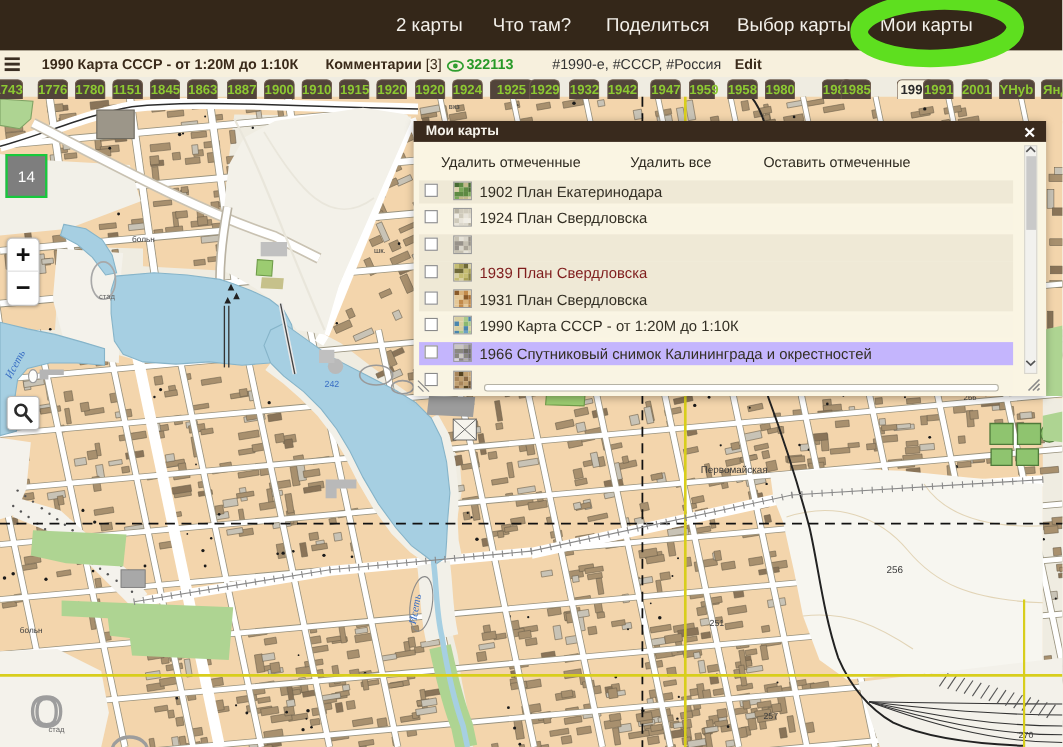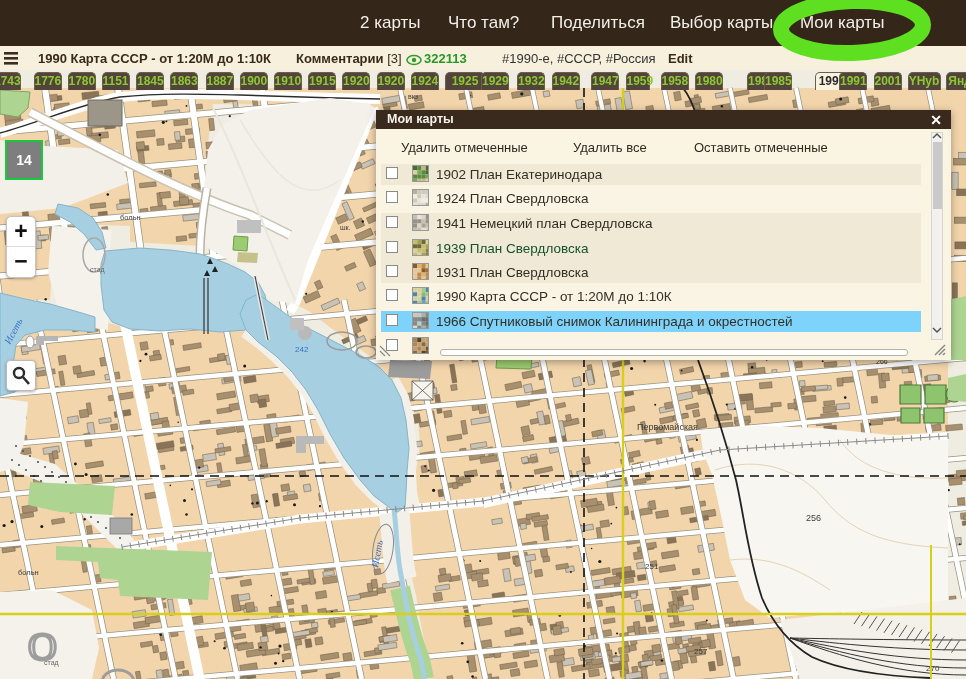--- a/index.html
+++ b/index.html
@@ -13,21 +13,21 @@
   .tab { position:absolute; top:2px; height:18px; background:#52443a; border:1px solid #6e5c4d; border-bottom:none;
          border-radius:5px 5px 0 0; color:#8cc832; font-weight:bold; font-size:12px; text-align:center; line-height:17px; }
   .tab.active { background:#f8f2df; color:#2a2a2a; }
   #dlg { position:absolute; left:376px; top:110px; width:575px; height:250px; background:#faf5e3; box-shadow:0 2px 8px rgba(0,0,0,.35); }
   #dlghdr { position:absolute; left:0; top:0; width:575px; height:19px; background:#392a1d; color:#f5f2ea; font-size:12.5px; font-weight:bold; line-height:19px; padding-left:11px; }
   #dlgx { position:absolute; right:9px; top:1px; color:#fff; font-size:14px; font-weight:bold; }
   .dlglink { position:absolute; top:30px; font-size:13px; color:#2e2a20; }
   #vsb { position:absolute; right:8px; top:22px; width:12px; height:208px; background:#f2f1ee; border:1px solid #d8d5cc; }
   #vsbthumb { position:absolute; left:0.5px; top:9px; width:9px; height:67px; background:#c9c9c9; }
   #hsb { position:absolute; left:64px; top:239px; width:468px; height:7px; border:1px solid #b5b2a5; border-radius:3px; background:#fff; }
-  #ctl14 { position:absolute; left:5px; top:140px; width:38px; height:40px; background:#7e7e7e; border:2px solid #17c93c; color:#fff; font-size:14px; font-weight:bold; text-align:center; line-height:36px; }
+  #ctl14 { position:absolute; left:5px; top:140px; width:38px; height:40px; background:#7e7e7e; border:2px solid #17c93c; color:#fff; font-size:14px; font-weight:normal; text-align:center; line-height:36px; }
   #zoomctl { position:absolute; left:6px; top:216px; width:30px; height:62px; background:#fff; border:1px solid #c4c4c4; border-radius:5px; box-shadow:0 1px 3px rgba(0,0,0,.3); }
   #zoomctl div { height:30px; text-align:center; font-size:23px; font-weight:bold; color:#111; line-height:29px; }
   #zoomctl div:first-child { border-bottom:1px solid #ddd; }
   #searchctl { position:absolute; left:6px; top:360px; width:30px; height:31px; background:#fff; border:1px solid #b9b9b9; border-radius:4px; box-shadow:0 1px 3px rgba(0,0,0,.3); }
 </style></head>
 <body>
 <div id="page">
 <svg width="966" height="679" viewBox="0 0 966 679" style="position:absolute;left:0;top:0">
 <rect x="0" y="70" width="966" height="609" fill="#efece1"></rect>
 <polygon points="0.0,88.0 966.0,88.0 966.0,112.0 380.0,112.0 374.0,106.0 213.0,104.0 206.0,160.0 200.0,246.0 130.0,242.0 130.0,226.0 55.0,224.0 50.0,300.0 0.0,300.0" fill="#f3d5ac"></polygon>
@@ -1533,21 +1533,20 @@
             <rect x="8.5" y="0.0" width="4.25" height="4.25" fill="#d9d5ca"></rect>
             <rect x="8.5" y="4.25" width="4.25" height="4.25" fill="#c5c0b2"></rect>
             <rect x="8.5" y="8.5" width="4.25" height="4.25" fill="#aaa497"></rect>
             <rect x="8.5" y="12.75" width="4.25" height="4.25" fill="#e5e2d8"></rect>
             <rect x="12.75" y="0.0" width="4.25" height="4.25" fill="#97928a"></rect>
             <rect x="12.75" y="4.25" width="4.25" height="4.25" fill="#97928a"></rect>
             <rect x="12.75" y="8.5" width="4.25" height="4.25" fill="#c5c0b2"></rect>
             <rect x="12.75" y="12.75" width="4.25" height="4.25" fill="#d9d5ca"></rect>
           </svg>
         </span>
-        <span style="position:absolute;left:55px;top:3px;font-size:13.5px;color:#332f24;white-space:nowrap">1941 Немецкий план Свердловска</span>
       </div>
 <div style="position:absolute;left:5px;top:128px;width:540px;height:25px;background:#efe9d6">
         <span style="position:absolute;left:5px;top:3px;width:12px;height:12px;background:#fff;border:1px solid #8a8a8a"></span>
         <span style="position:absolute;left:31px;top:1px">
           <svg width="17" height="17" style="border:1px solid #999;display:block">
             <rect x="0.0" y="0.0" width="4.25" height="4.25" fill="#c5bd72"></rect>
             <rect x="0.0" y="4.25" width="4.25" height="4.25" fill="#6f6a38"></rect>
             <rect x="0.0" y="8.5" width="4.25" height="4.25" fill="#d9d1a0"></rect>
             <rect x="0.0" y="12.75" width="4.25" height="4.25" fill="#c5bd72"></rect>
             <rect x="4.25" y="0.0" width="4.25" height="4.25" fill="#a8a055"></rect>
@@ -1557,21 +1556,21 @@
             <rect x="8.5" y="0.0" width="4.25" height="4.25" fill="#6f6a38"></rect>
             <rect x="8.5" y="4.25" width="4.25" height="4.25" fill="#c5bd72"></rect>
             <rect x="8.5" y="8.5" width="4.25" height="4.25" fill="#c5bd72"></rect>
             <rect x="8.5" y="12.75" width="4.25" height="4.25" fill="#a8a055"></rect>
             <rect x="12.75" y="0.0" width="4.25" height="4.25" fill="#d9d1a0"></rect>
             <rect x="12.75" y="4.25" width="4.25" height="4.25" fill="#a8a055"></rect>
             <rect x="12.75" y="8.5" width="4.25" height="4.25" fill="#8a8443"></rect>
             <rect x="12.75" y="12.75" width="4.25" height="4.25" fill="#8a8443"></rect>
           </svg>
         </span>
-        <span style="position:absolute;left:55px;top:3px;font-size:13.5px;color:#14532d;white-space:nowrap">1939 План Свердловска</span>
+        <span style="position:absolute;left:55px;top:3px;font-size:13.5px;color:#7f1d1d;white-space:nowrap">1939 План Свердловска</span>
       </div>
 <div style="position:absolute;left:5px;top:152px;width:540px;height:21px;background:#efe9d6">
         <span style="position:absolute;left:5px;top:3px;width:12px;height:12px;background:#fff;border:1px solid #8a8a8a"></span>
         <span style="position:absolute;left:31px;top:1px">
           <svg width="17" height="17" style="border:1px solid #999;display:block">
             <rect x="0.0" y="0.0" width="4.25" height="4.25" fill="#8a5a28"></rect>
             <rect x="0.0" y="4.25" width="4.25" height="4.25" fill="#e5c897"></rect>
             <rect x="0.0" y="8.5" width="4.25" height="4.25" fill="#e5c897"></rect>
             <rect x="0.0" y="12.75" width="4.25" height="4.25" fill="#e5c897"></rect>
             <rect x="4.25" y="0.0" width="4.25" height="4.25" fill="#d9b27a"></rect>
@@ -1607,21 +1606,21 @@
             <rect x="8.5" y="8.5" width="4.25" height="4.25" fill="#4a86ad"></rect>
             <rect x="8.5" y="12.75" width="4.25" height="4.25" fill="#6aa0c4"></rect>
             <rect x="12.75" y="0.0" width="4.25" height="4.25" fill="#4a86ad"></rect>
             <rect x="12.75" y="4.25" width="4.25" height="4.25" fill="#a8c88a"></rect>
             <rect x="12.75" y="8.5" width="4.25" height="4.25" fill="#d9cfa0"></rect>
             <rect x="12.75" y="12.75" width="4.25" height="4.25" fill="#a8c88a"></rect>
           </svg>
         </span>
         <span style="position:absolute;left:55px;top:3px;font-size:13.5px;color:#332f24;white-space:nowrap">1990 Карта СССР - от 1:20М до 1:10К</span>
       </div>
-<div style="position:absolute;left:5px;top:201px;width:540px;height:21px;background:#7dd3fc">
+<div style="position:absolute;left:5px;top:201px;width:540px;height:21px;background:#c4b5fd">
         <span style="position:absolute;left:5px;top:3px;width:12px;height:12px;background:#fff;border:1px solid #8a8a8a"></span>
         <span style="position:absolute;left:31px;top:1px">
           <svg width="17" height="17" style="border:1px solid #999;display:block">
             <rect x="0.0" y="0.0" width="4.25" height="4.25" fill="#cac7c0"></rect>
             <rect x="0.0" y="4.25" width="4.25" height="4.25" fill="#8a8880"></rect>
             <rect x="0.0" y="8.5" width="4.25" height="4.25" fill="#8a8880"></rect>
             <rect x="0.0" y="12.75" width="4.25" height="4.25" fill="#dcd9d3"></rect>
             <rect x="4.25" y="0.0" width="4.25" height="4.25" fill="#cac7c0"></rect>
             <rect x="4.25" y="4.25" width="4.25" height="4.25" fill="#8a8880"></rect>
             <rect x="4.25" y="8.5" width="4.25" height="4.25" fill="#cac7c0"></rect>

